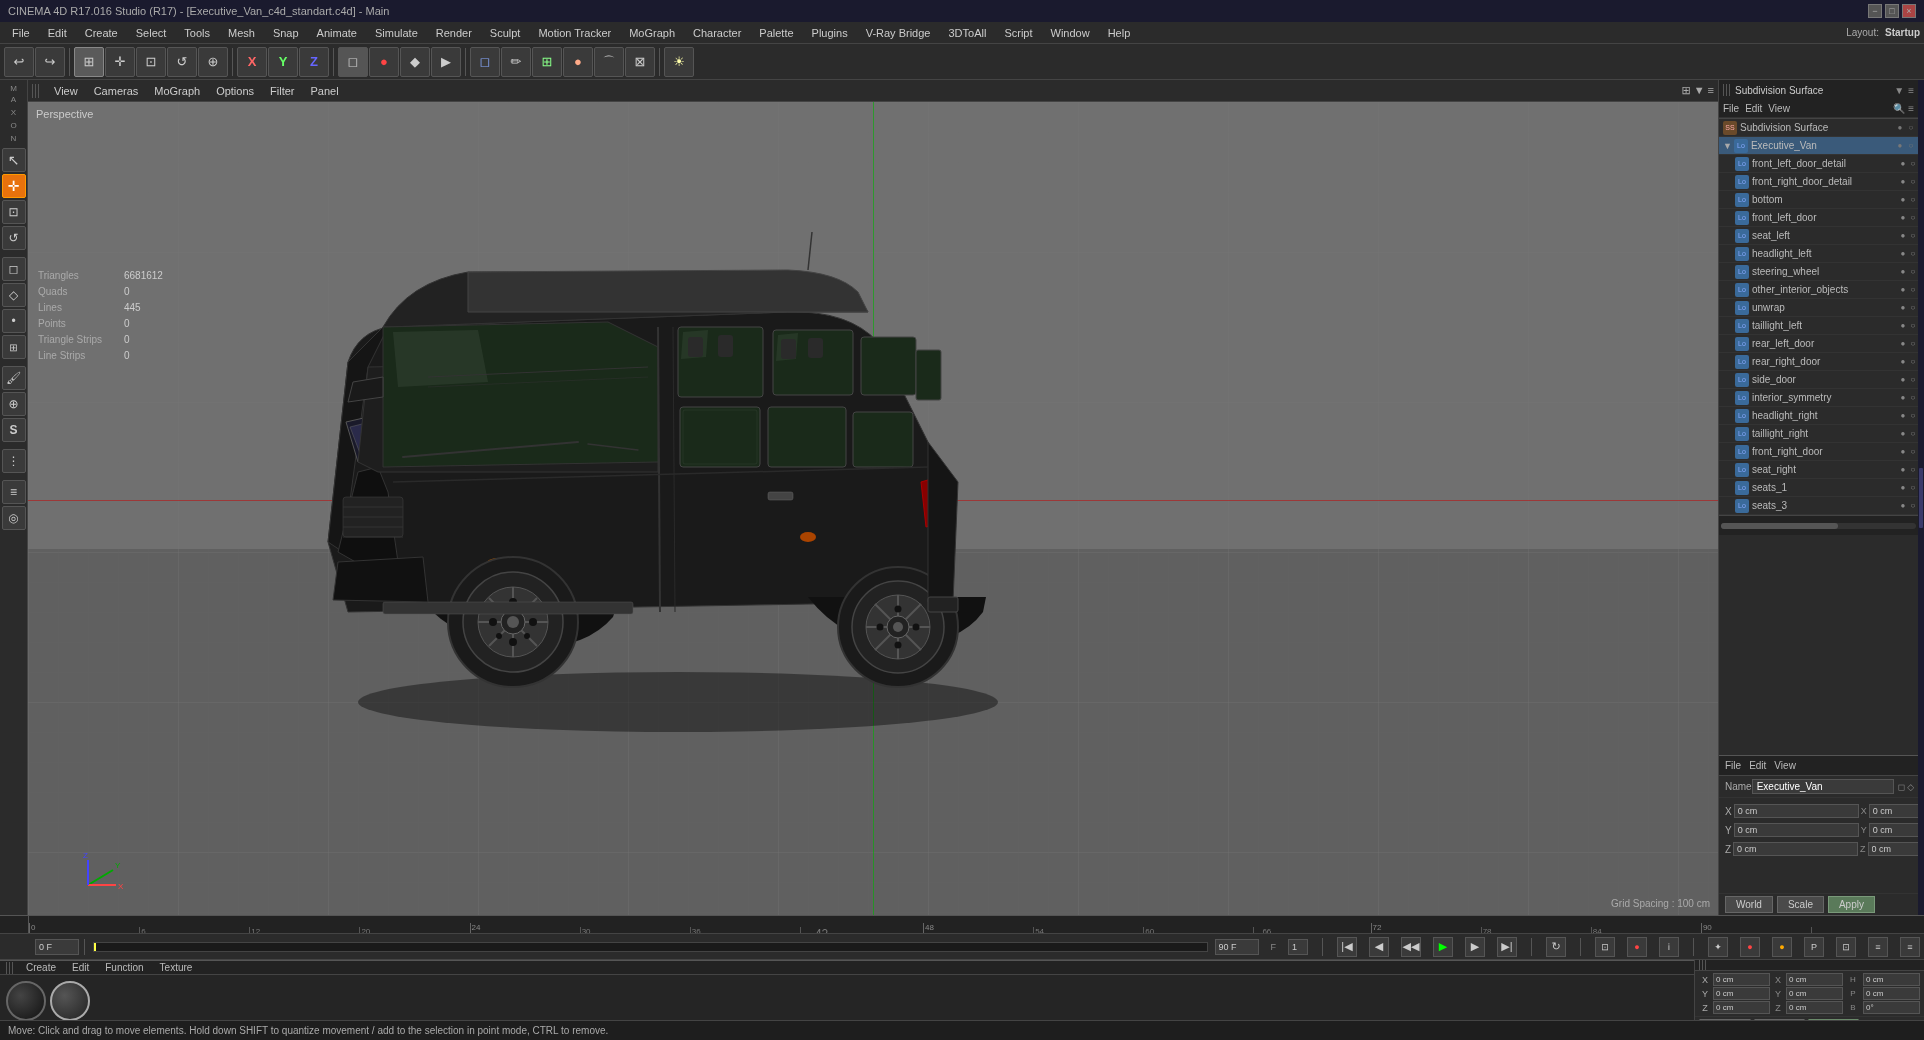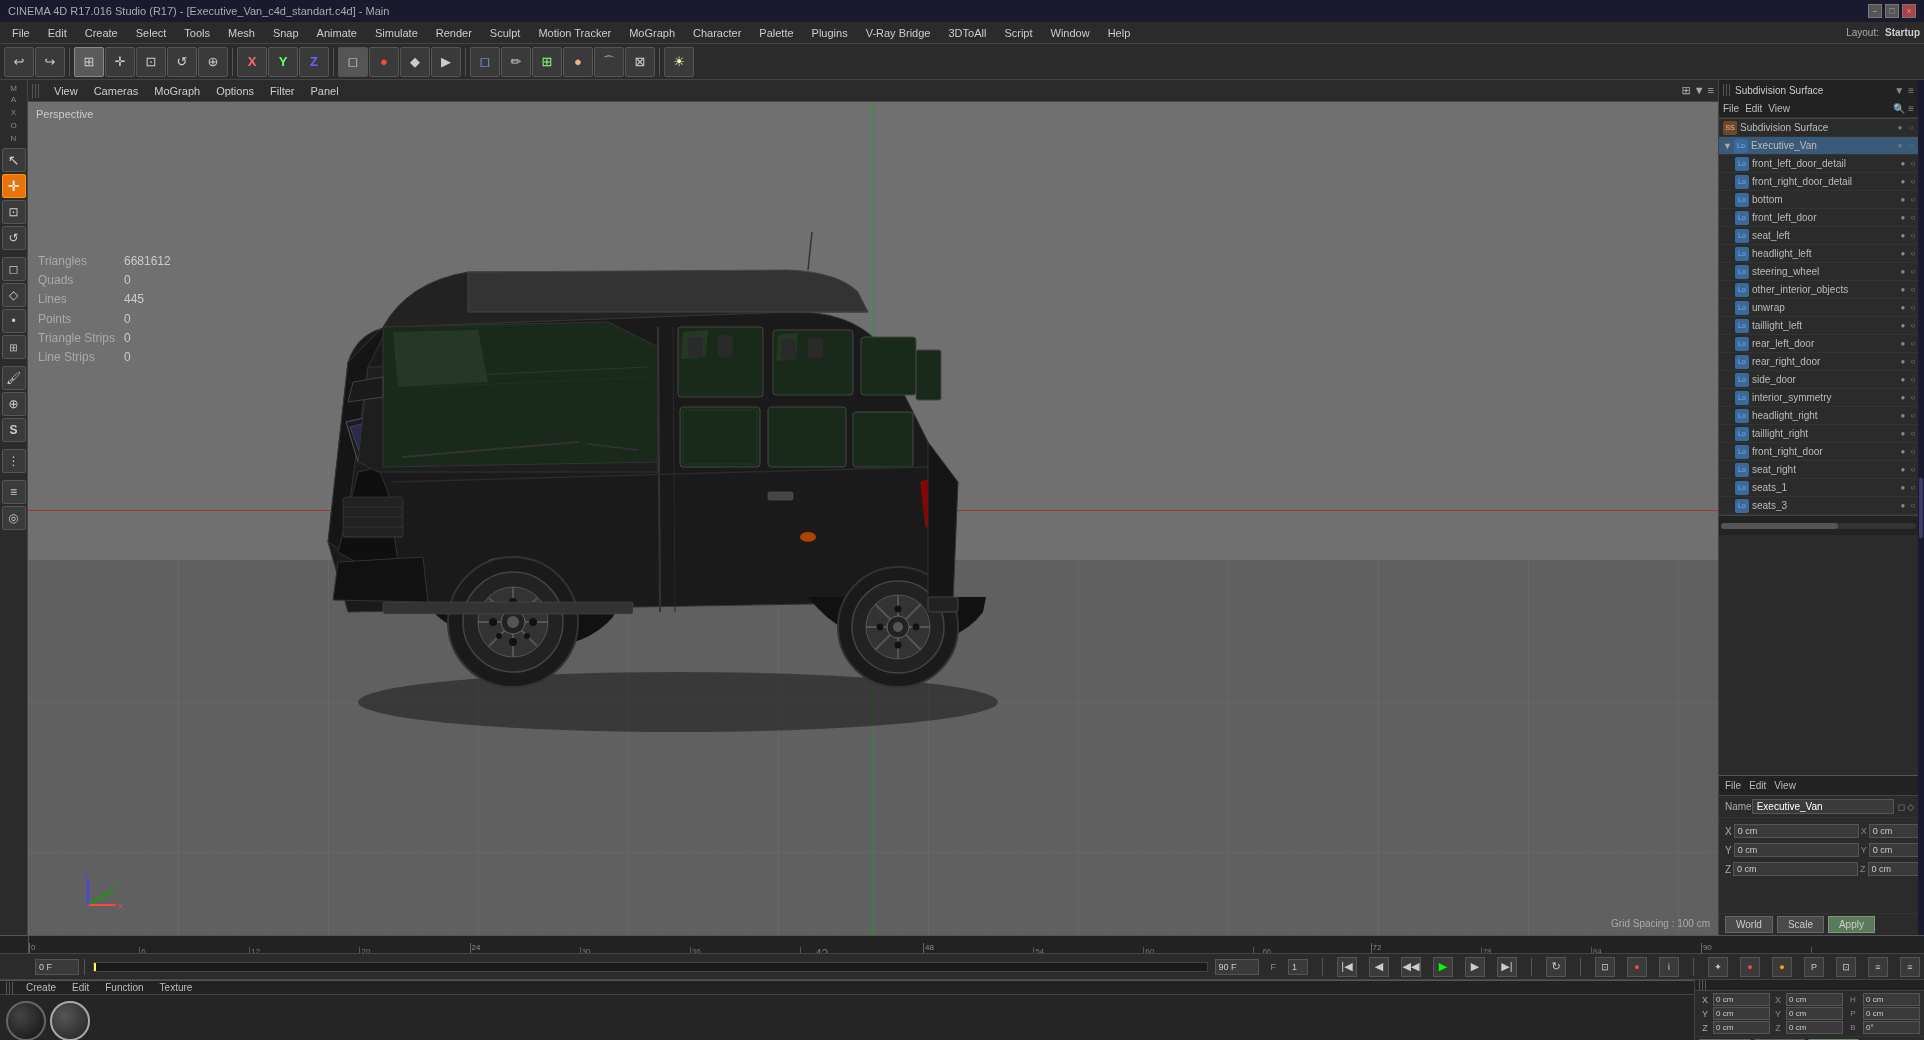--- a/index.html
+++ b/index.html
@@ -165,24 +165,24 @@
       position: absolute;
       top: 6px;
       left: 8px;
       color: #ccc;
       font-size: 11px;
     }
 
     
     .viewport-stats {
       position: absolute;
-      top: 150px;
+      top: 166px;
       left: 10px;
       color: #ccc;
-      font-size: 12px;
+      font-size: 10px;
       line-height: 1.6;
     }
     .stat-row { display: flex; gap: 6px; }
     .stat-label { width: 80px; color: #aaa; }
     .stat-value { color: #ccc; }
 
     
     .grid-spacing {
       position: absolute;
       bottom: 6px;
@@ -1158,13 +1158,16 @@
         </div>
         <div style="display:flex;align-items:center;padding:2px 4px;gap:3px;border-top:1px solid #333;">
           <button class="coord-bottom-btn">World</button>
           <button class="coord-bottom-btn">Scale</button>
           <button class="coord-bottom-btn apply">Apply</button>
         </div>
       </div>
     </div>
   </div>
 
+  <div id="status-bar">
+    <span>Move: Click and drag to move elements. Hold down SHIFT to quantize movement / add to the selection in point mode, CTRL to remove.</span>
+  </div>
 </div>
 
 </body></html>

